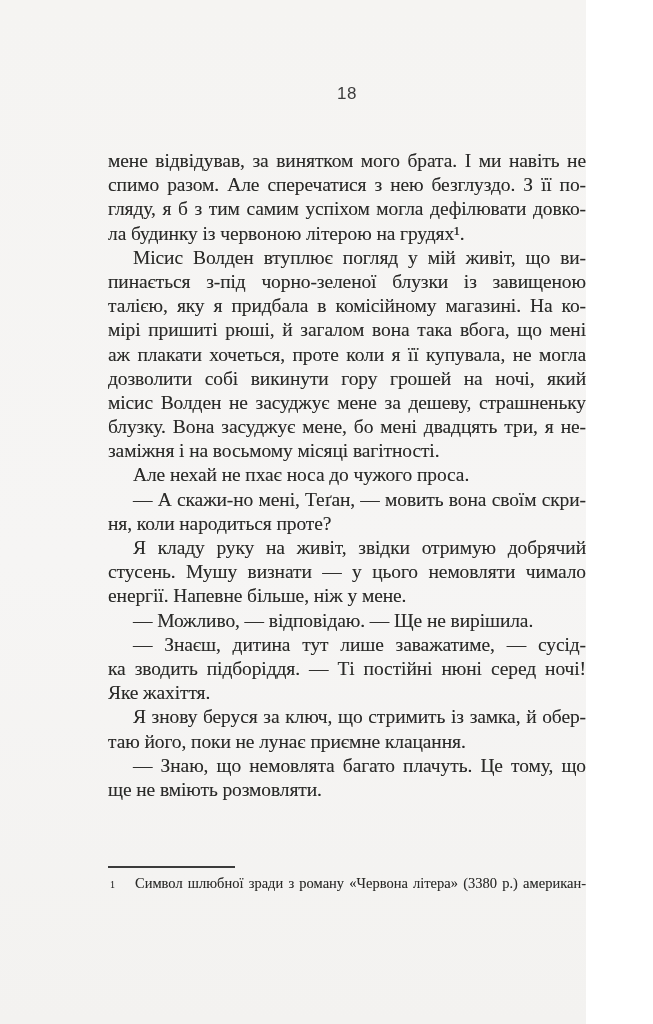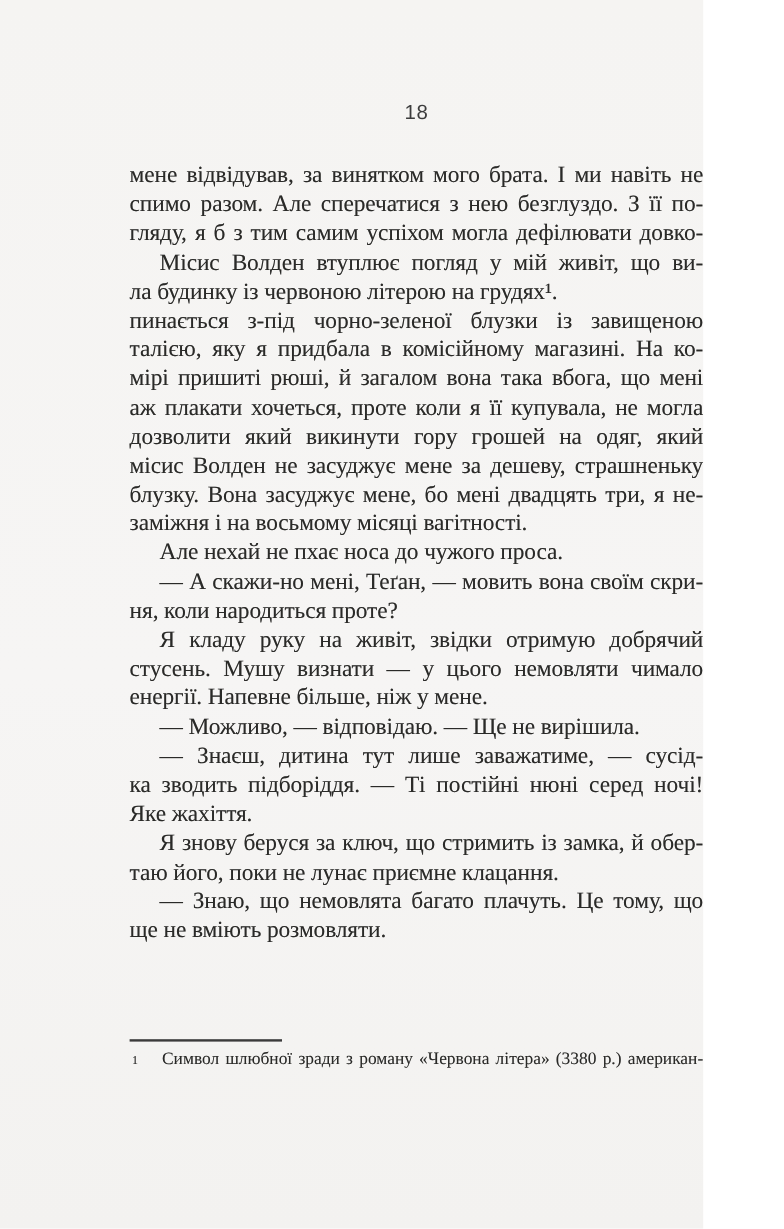--- a/index.html
+++ b/index.html
@@ -28,21 +28,21 @@
     width: 478px;
     text-align: center;
     font-family: "Liberation Sans", sans-serif;
     font-size: 17px;
     letter-spacing: 0.5px;
     color: var(--pn);
   }
 
   .body-text {
     position: absolute;
-    top: 135px;
+    top: 149px;
     left: 108px;
     width: 478px;
     font-size: 19.5px;
     line-height: 24.2px;
     letter-spacing: -0.1px;
     color: var(--fg);
     text-shadow: 0 0 0.5px rgba(40,40,40,0.35);
   }
 
   .line {
@@ -87,27 +87,27 @@
 </head>
 <body>
 
 <div class="page">
   <div class="page-number">18</div>
 
   <div class="body-text" id="body-text">
       <div class="line">мене відвідував, за винятком мого брата. І ми навіть не</div>
       <div class="line">спимо разом. Але сперечатися з нею безглуздо. З її по-</div>
       <div class="line">гляду, я б з тим самим успіхом могла дефілювати довко-</div>
+      <div class="line para-end">ла будинку із червоною літерою на грудях¹.</div>
       <div class="line indent">Місис Волден втуплює погляд у мій живіт, що ви-</div>
-      <div class="line para-end">ла будинку із червоною літерою на грудях¹.</div>
       <div class="line">пинається з-під чорно-зеленої блузки із завищеною</div>
       <div class="line">талією, яку я придбала в комісійному магазині. На ко-</div>
       <div class="line">мірі пришиті рюші, й загалом вона така вбога, що мені</div>
       <div class="line">аж плакати хочеться, проте коли я її купувала, не могла</div>
-      <div class="line">дозволити який викинути гору грошей на одяг, який</div>
+      <div class="line">дозволити собі викинути гору грошей на ночі, який</div>
       <div class="line">місис Волден не засуджує мене за дешеву, страшненьку</div>
       <div class="line">блузку. Вона засуджує мене, бо мені двадцять три, я не-</div>
       <div class="line para-end">заміжня і на восьмому місяці вагітності.</div>
       <div class="line para-end indent">Але нехай не пхає носа до чужого проса.</div>
       <div class="line indent">— А скажи-но мені, Теґан, — мовить вона своїм скри-</div>
       <div class="line para-end">ня, коли народиться проте?</div>
       <div class="line indent">Я кладу руку на живіт, звідки отримую добрячий</div>
       <div class="line">стусень. Мушу визнати — у цього немовляти чимало</div>
       <div class="line para-end">енергії. Напевне більше, ніж у мене.</div>
       <div class="line para-end indent">— Можливо, — відповідаю. — Ще не вирішила.</div>

